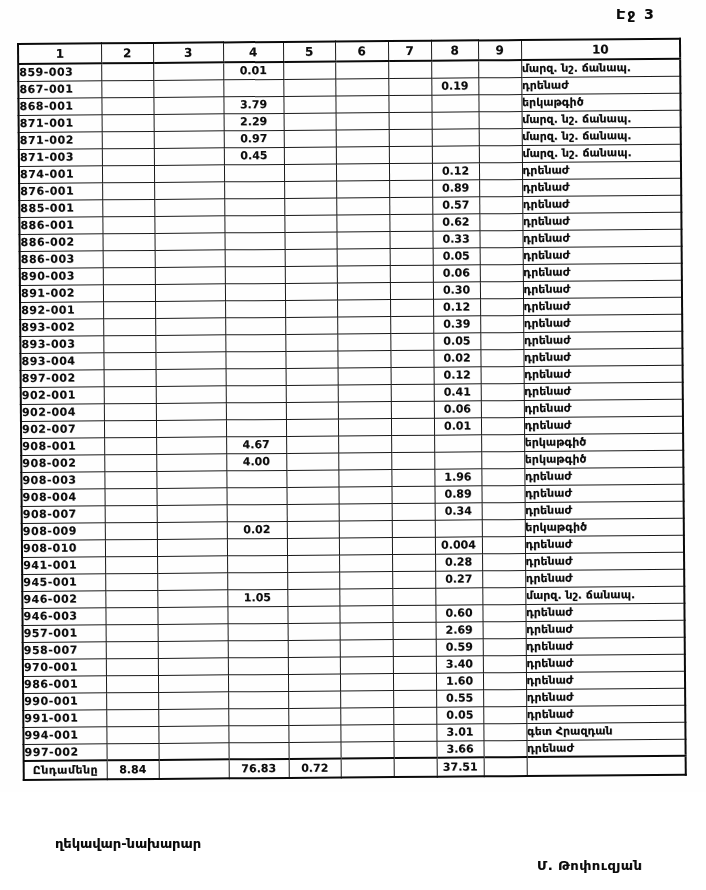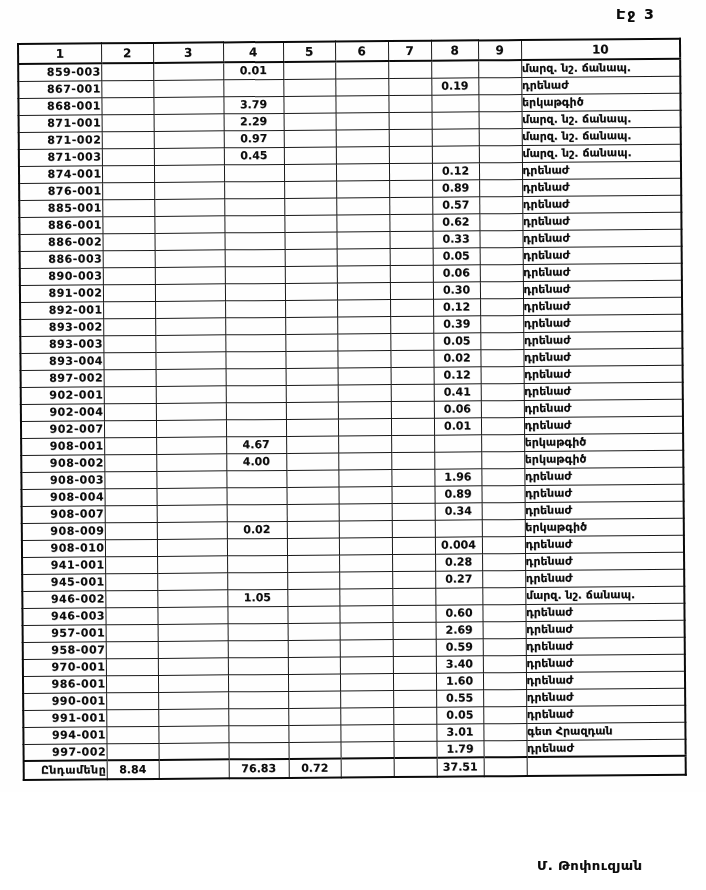--- a/index.html
+++ b/index.html
@@ -40,25 +40,25 @@
     white-space:nowrap;
     padding:0;
     color:#0d0d0d;
     text-shadow:0.4px 0.4px 0 rgba(0,0,0,0.30);
   }
   table.ledger th {
     height:20px; font-size:12px; text-align:center;
     border-bottom:2px solid #0a0a0a;
   }
   table.ledger td { height:17px; font-size:11px; }
-  td.c-code { text-align:right; padding-left:5px; letter-spacing:0.5px; }
+  td.c-code { text-align:left; padding-left:5px; letter-spacing:0.5px; }
   td.c-num  { text-align:center; }
   td.c-desc { text-align:left; padding-left:4px; font-size:10.5px; }
   tr.total-row td { border-top:2px solid #0a0a0a; height:19px; }
-  tr.total-row td.c-code { text-align:right; padding-left:0; }
+  tr.total-row td.c-code { text-align:center; padding-left:0; }
   .footer {
     position:absolute; left:55px; top:836px;
     font-size:13px; font-weight:bold; line-height:16px;
     color:#0a0a0a;
     text-shadow:0.4px 0.4px 0 rgba(0,0,0,0.35);
   }
   .signature {
     position:absolute; left:537px; top:858px;
     font-size:13px; font-weight:bold;
     color:#0a0a0a; letter-spacing:0.5px;
@@ -583,38 +583,39 @@
             <td class="c-desc">գետ Հրազդան</td>
           </tr>
           <tr>
             <td class="c-code">997-002</td>
             <td class="c-num"></td>
             <td class="c-num"></td>
             <td class="c-num"></td>
             <td class="c-num"></td>
             <td class="c-num"></td>
             <td class="c-num"></td>
-            <td class="c-num">1.79</td>
+            <td class="c-num">3.66</td>
             <td class="c-num"></td>
             <td class="c-desc">դրենաժ</td>
           </tr>
           <tr class="total-row">
             <td class="c-code">Ընդամենը</td>
             <td class="c-num">8.84</td>
             <td class="c-num"></td>
             <td class="c-num">76.83</td>
             <td class="c-num">0.72</td>
             <td class="c-num"></td>
             <td class="c-num"></td>
             <td class="c-num">37.51</td>
             <td class="c-num"></td>
             <td class="c-desc"></td>
           </tr>
         </tbody>
     </table>
   </div>
 
   <div class="footer">
+    <div>ղեկավար-նախարար</div>
   </div>
 
   <div class="signature">Մ. Թոփուզյան</div>
 
 </div>
 
 </body></html>

